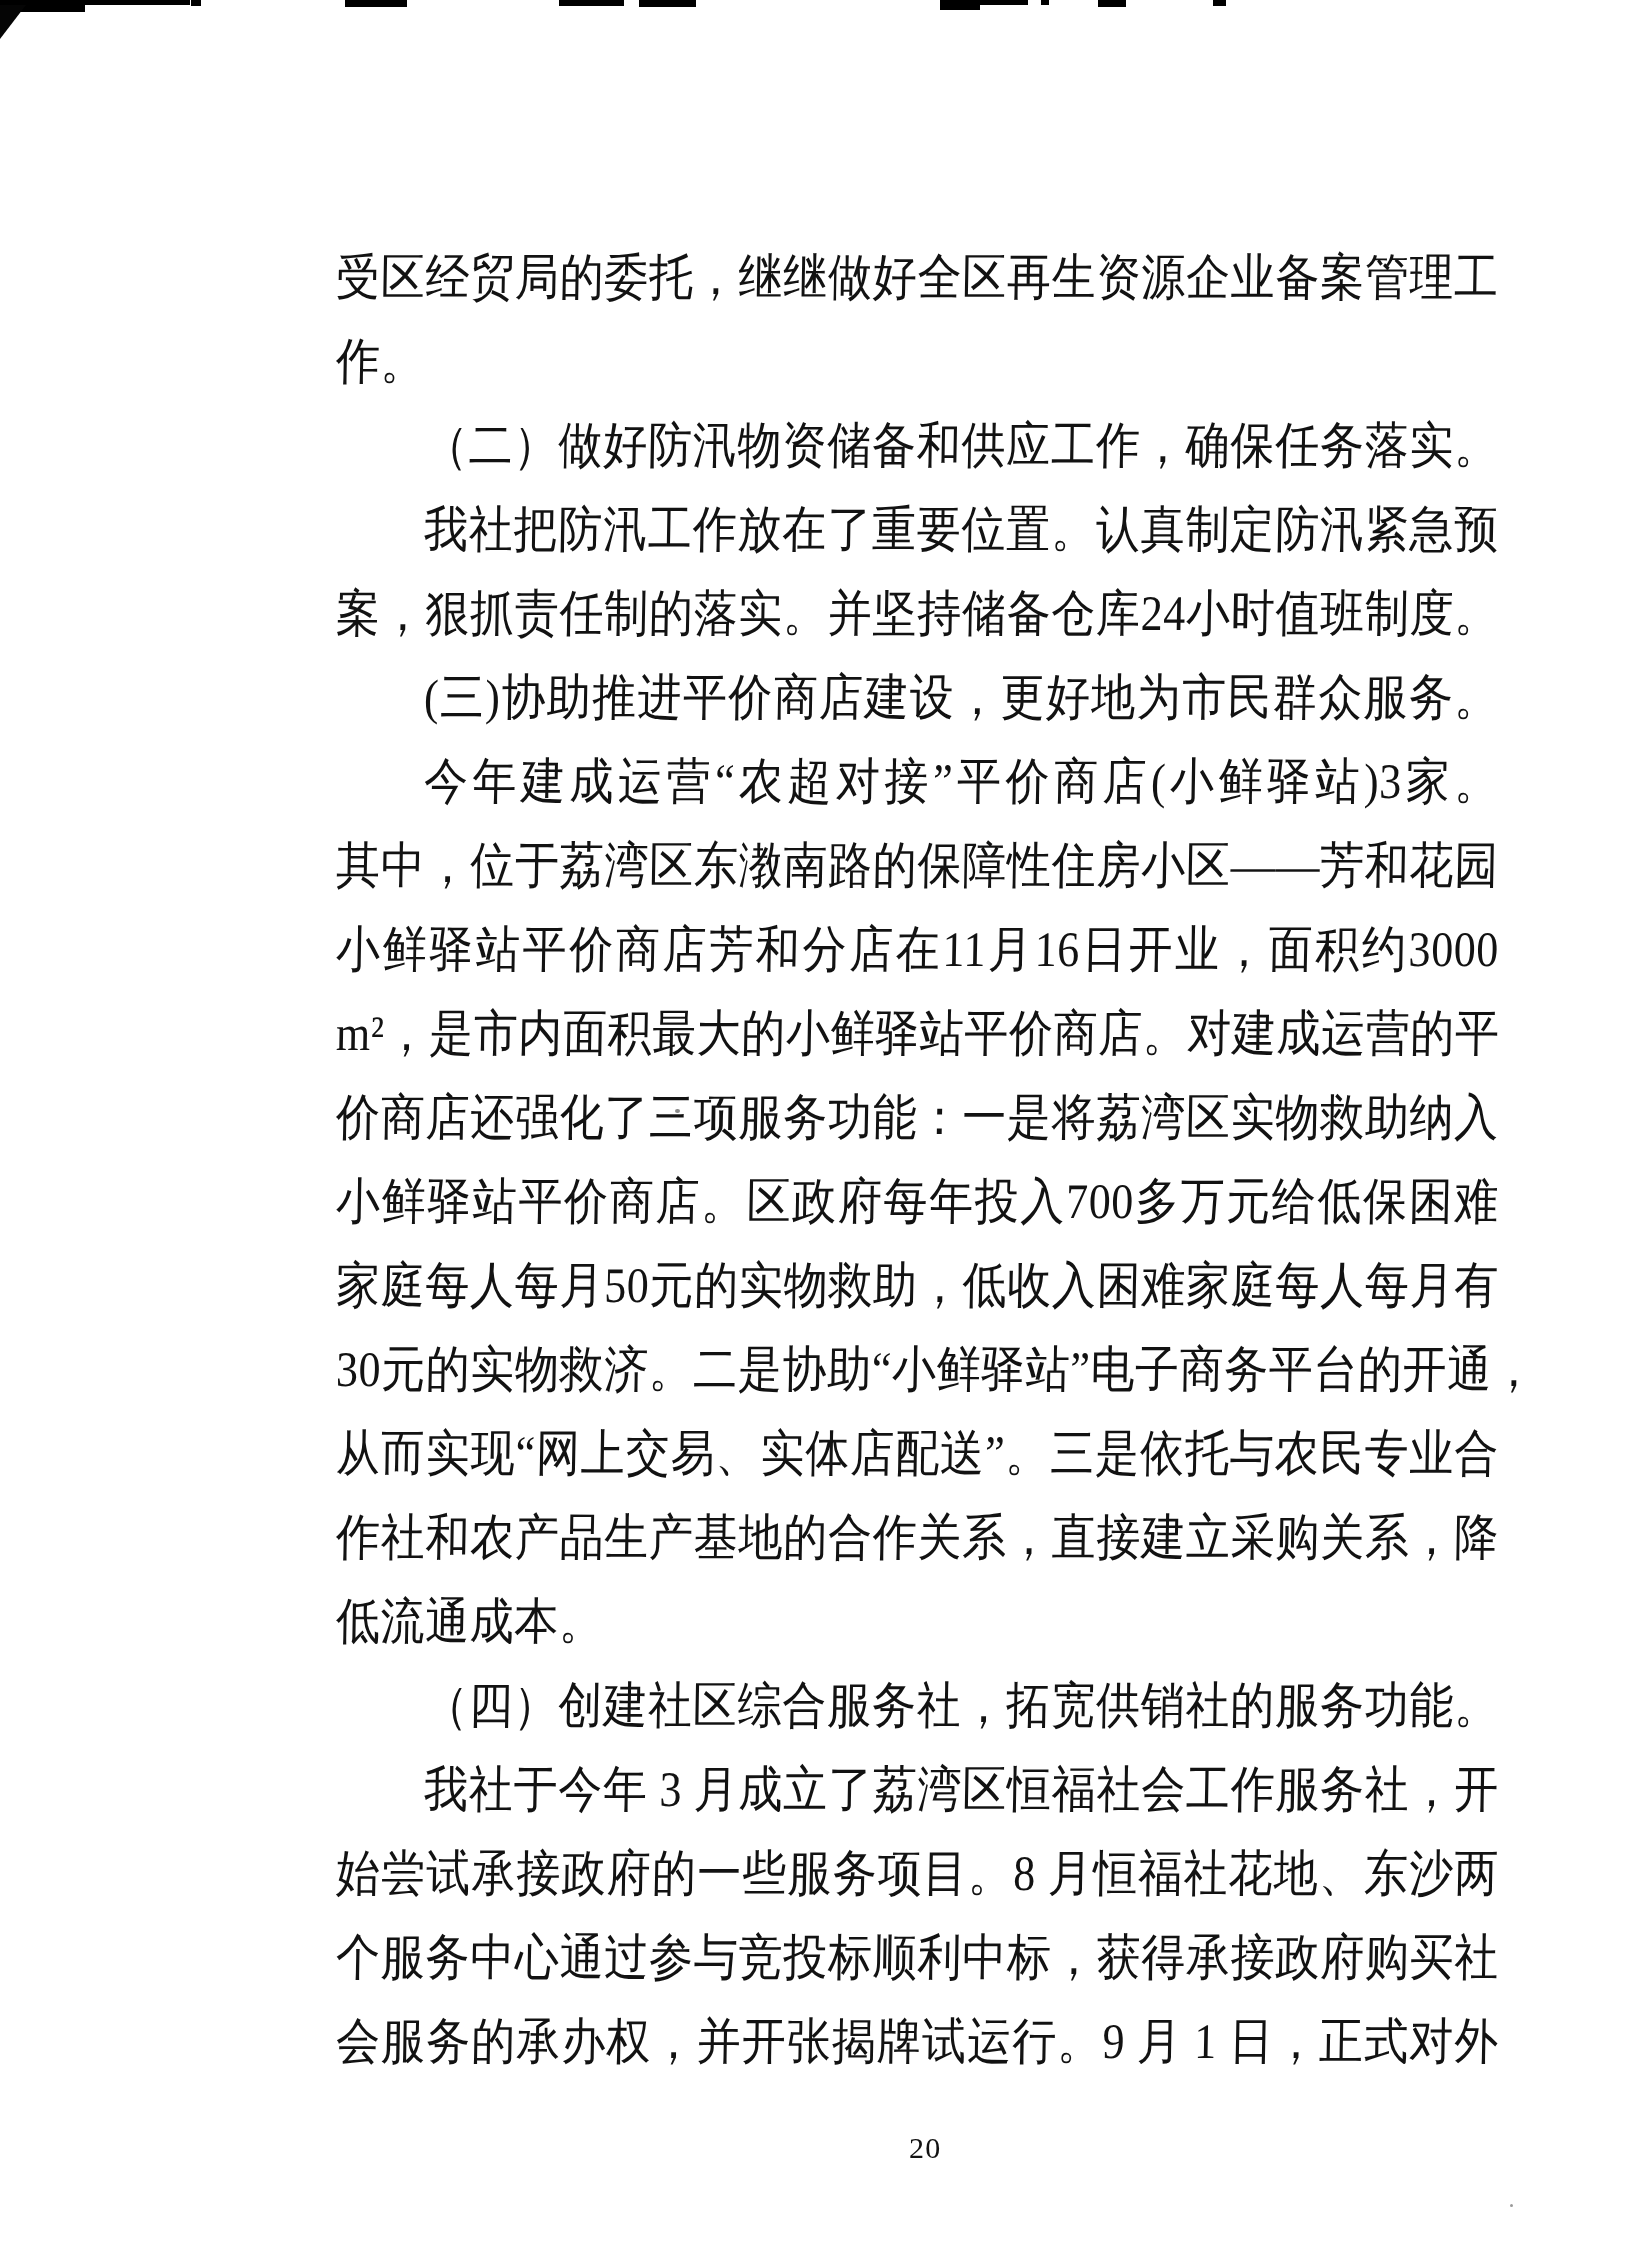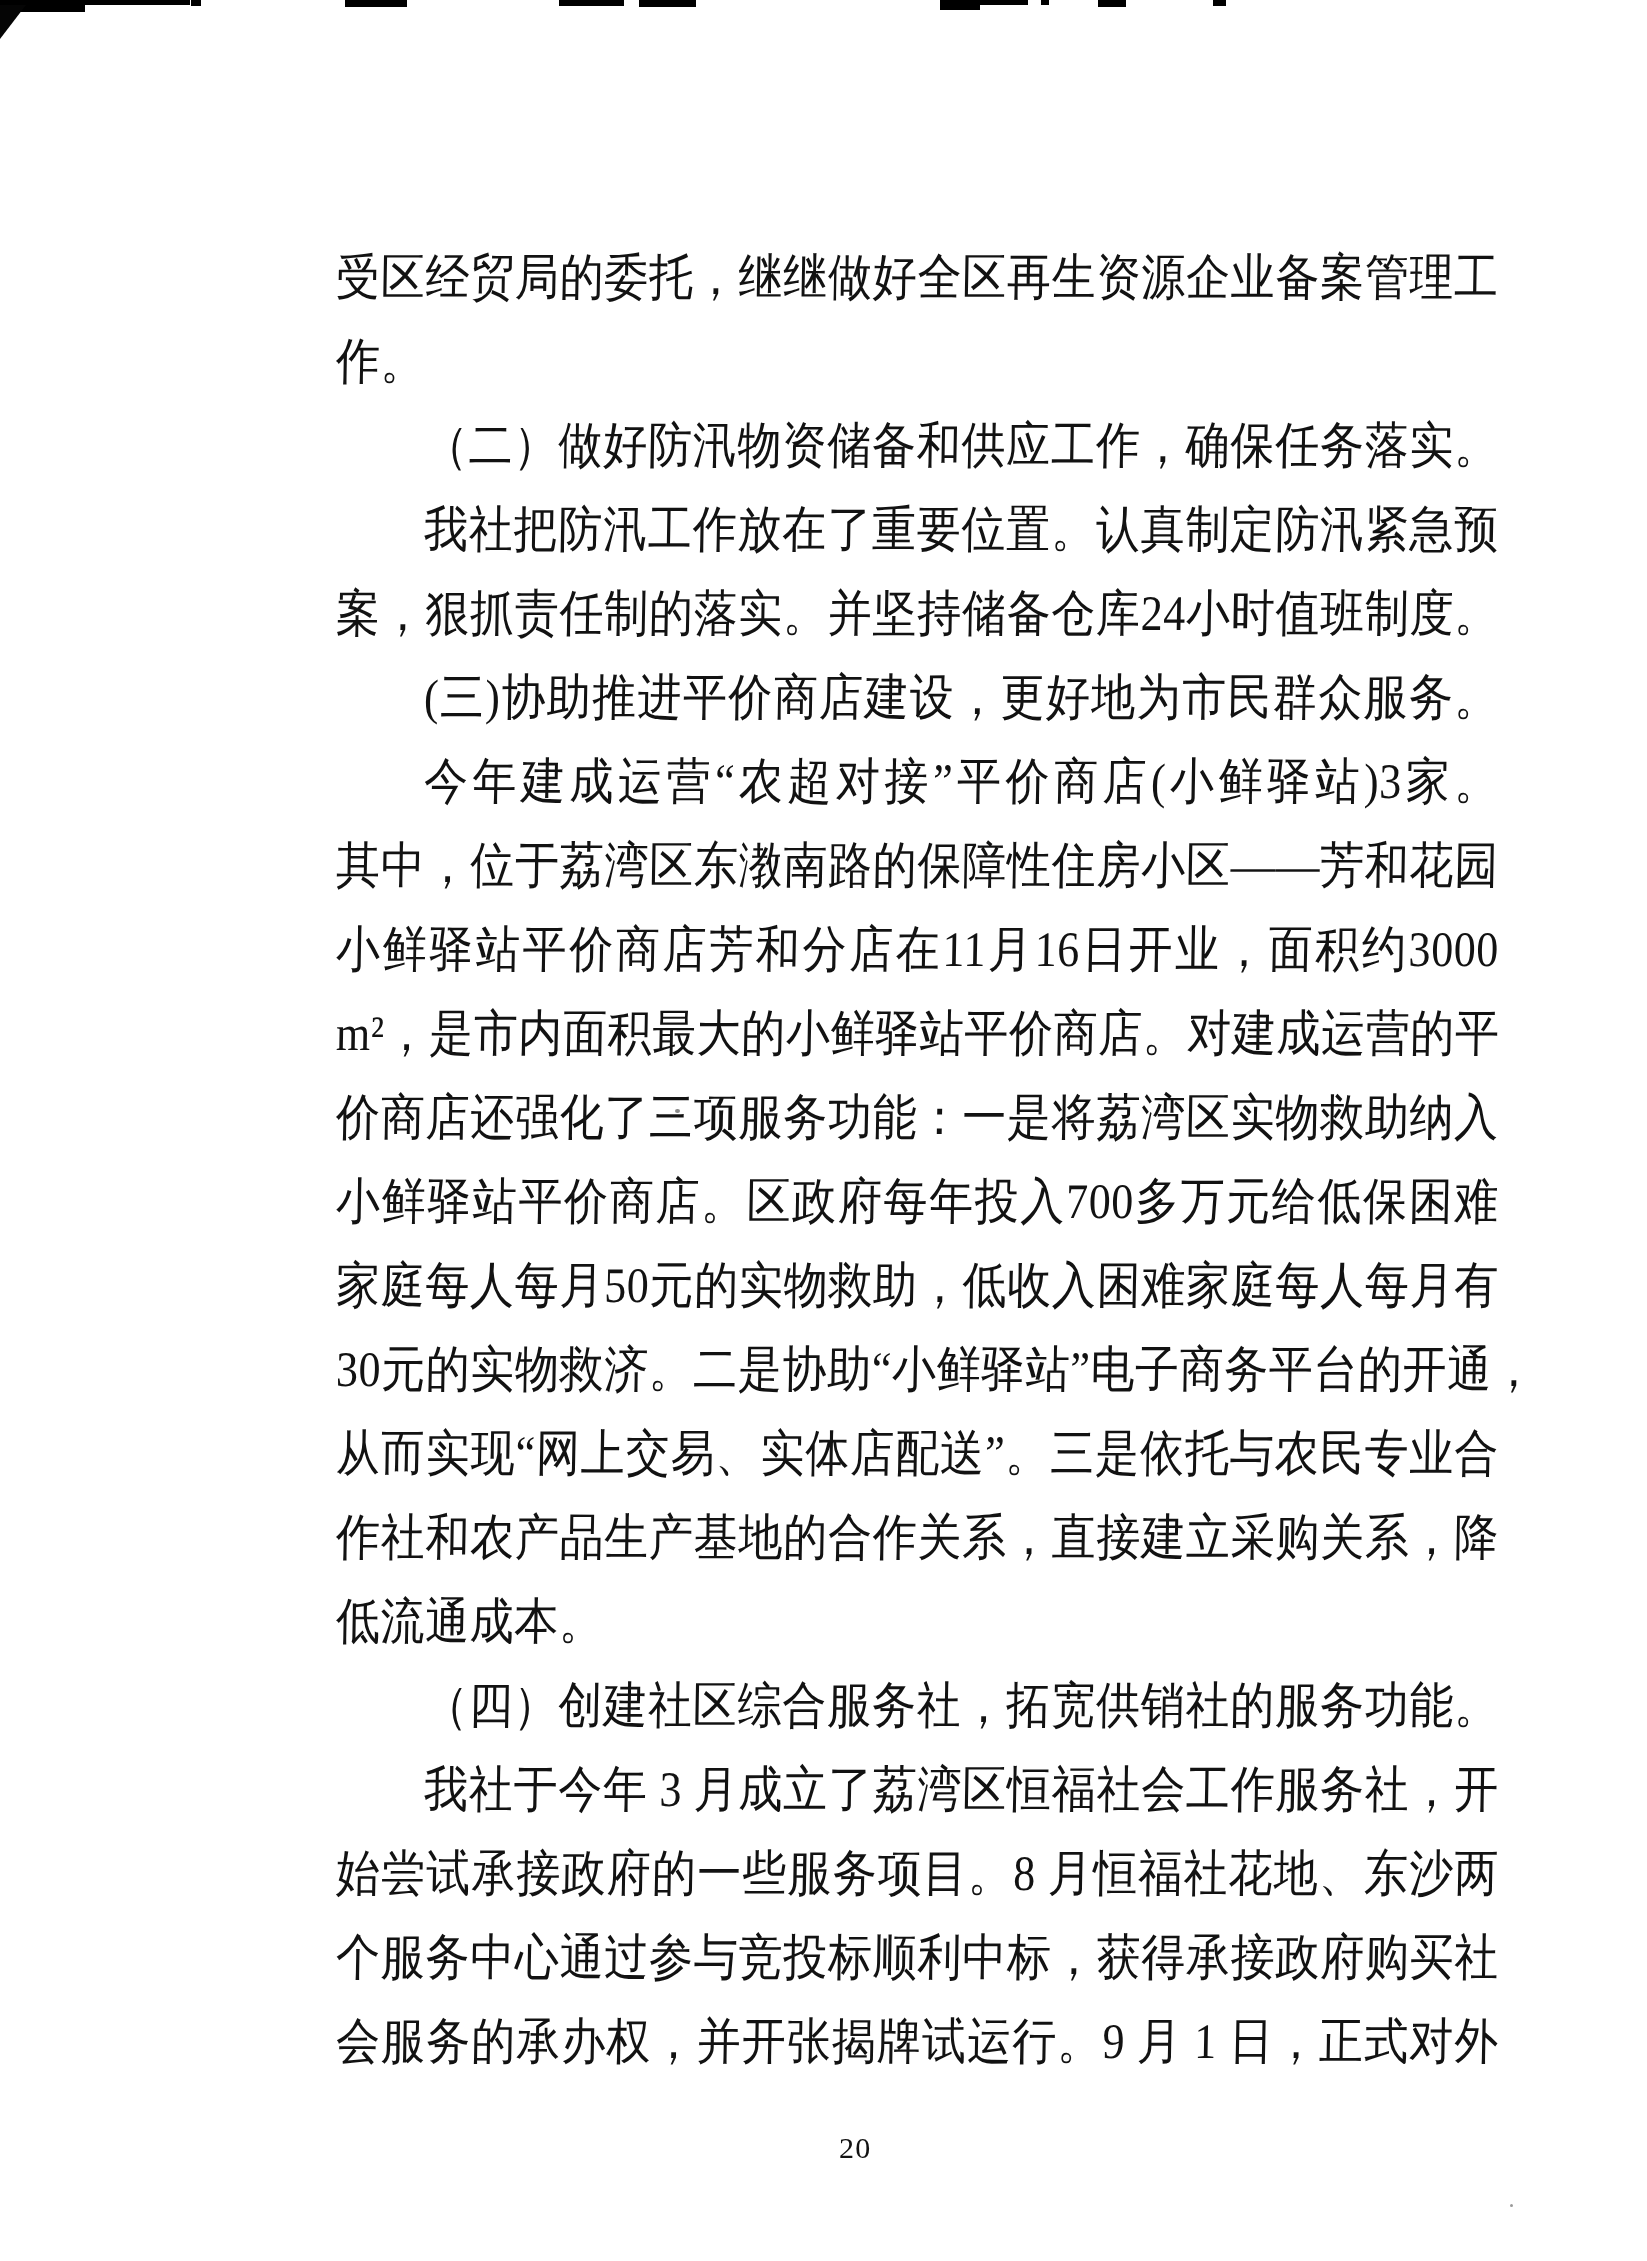--- a/index.html
+++ b/index.html
@@ -31,21 +31,21 @@
     text-align: left;
   }
   .ln.j {
     text-align: justify;
     text-align-last: justify;
   }
   .ln.ind { padding-left: 88px; }
   
   .pagenum {
     position: absolute;
-    left: 839px;
+    left: 909px;
     top: 2131px;
     font-size: 30px;
     line-height: 34px;
     letter-spacing: 1.3px;
     color: #121212;
   }
   
   .artifact { position: absolute; background: #000; }
   .corner-wedge {
     position: absolute;

